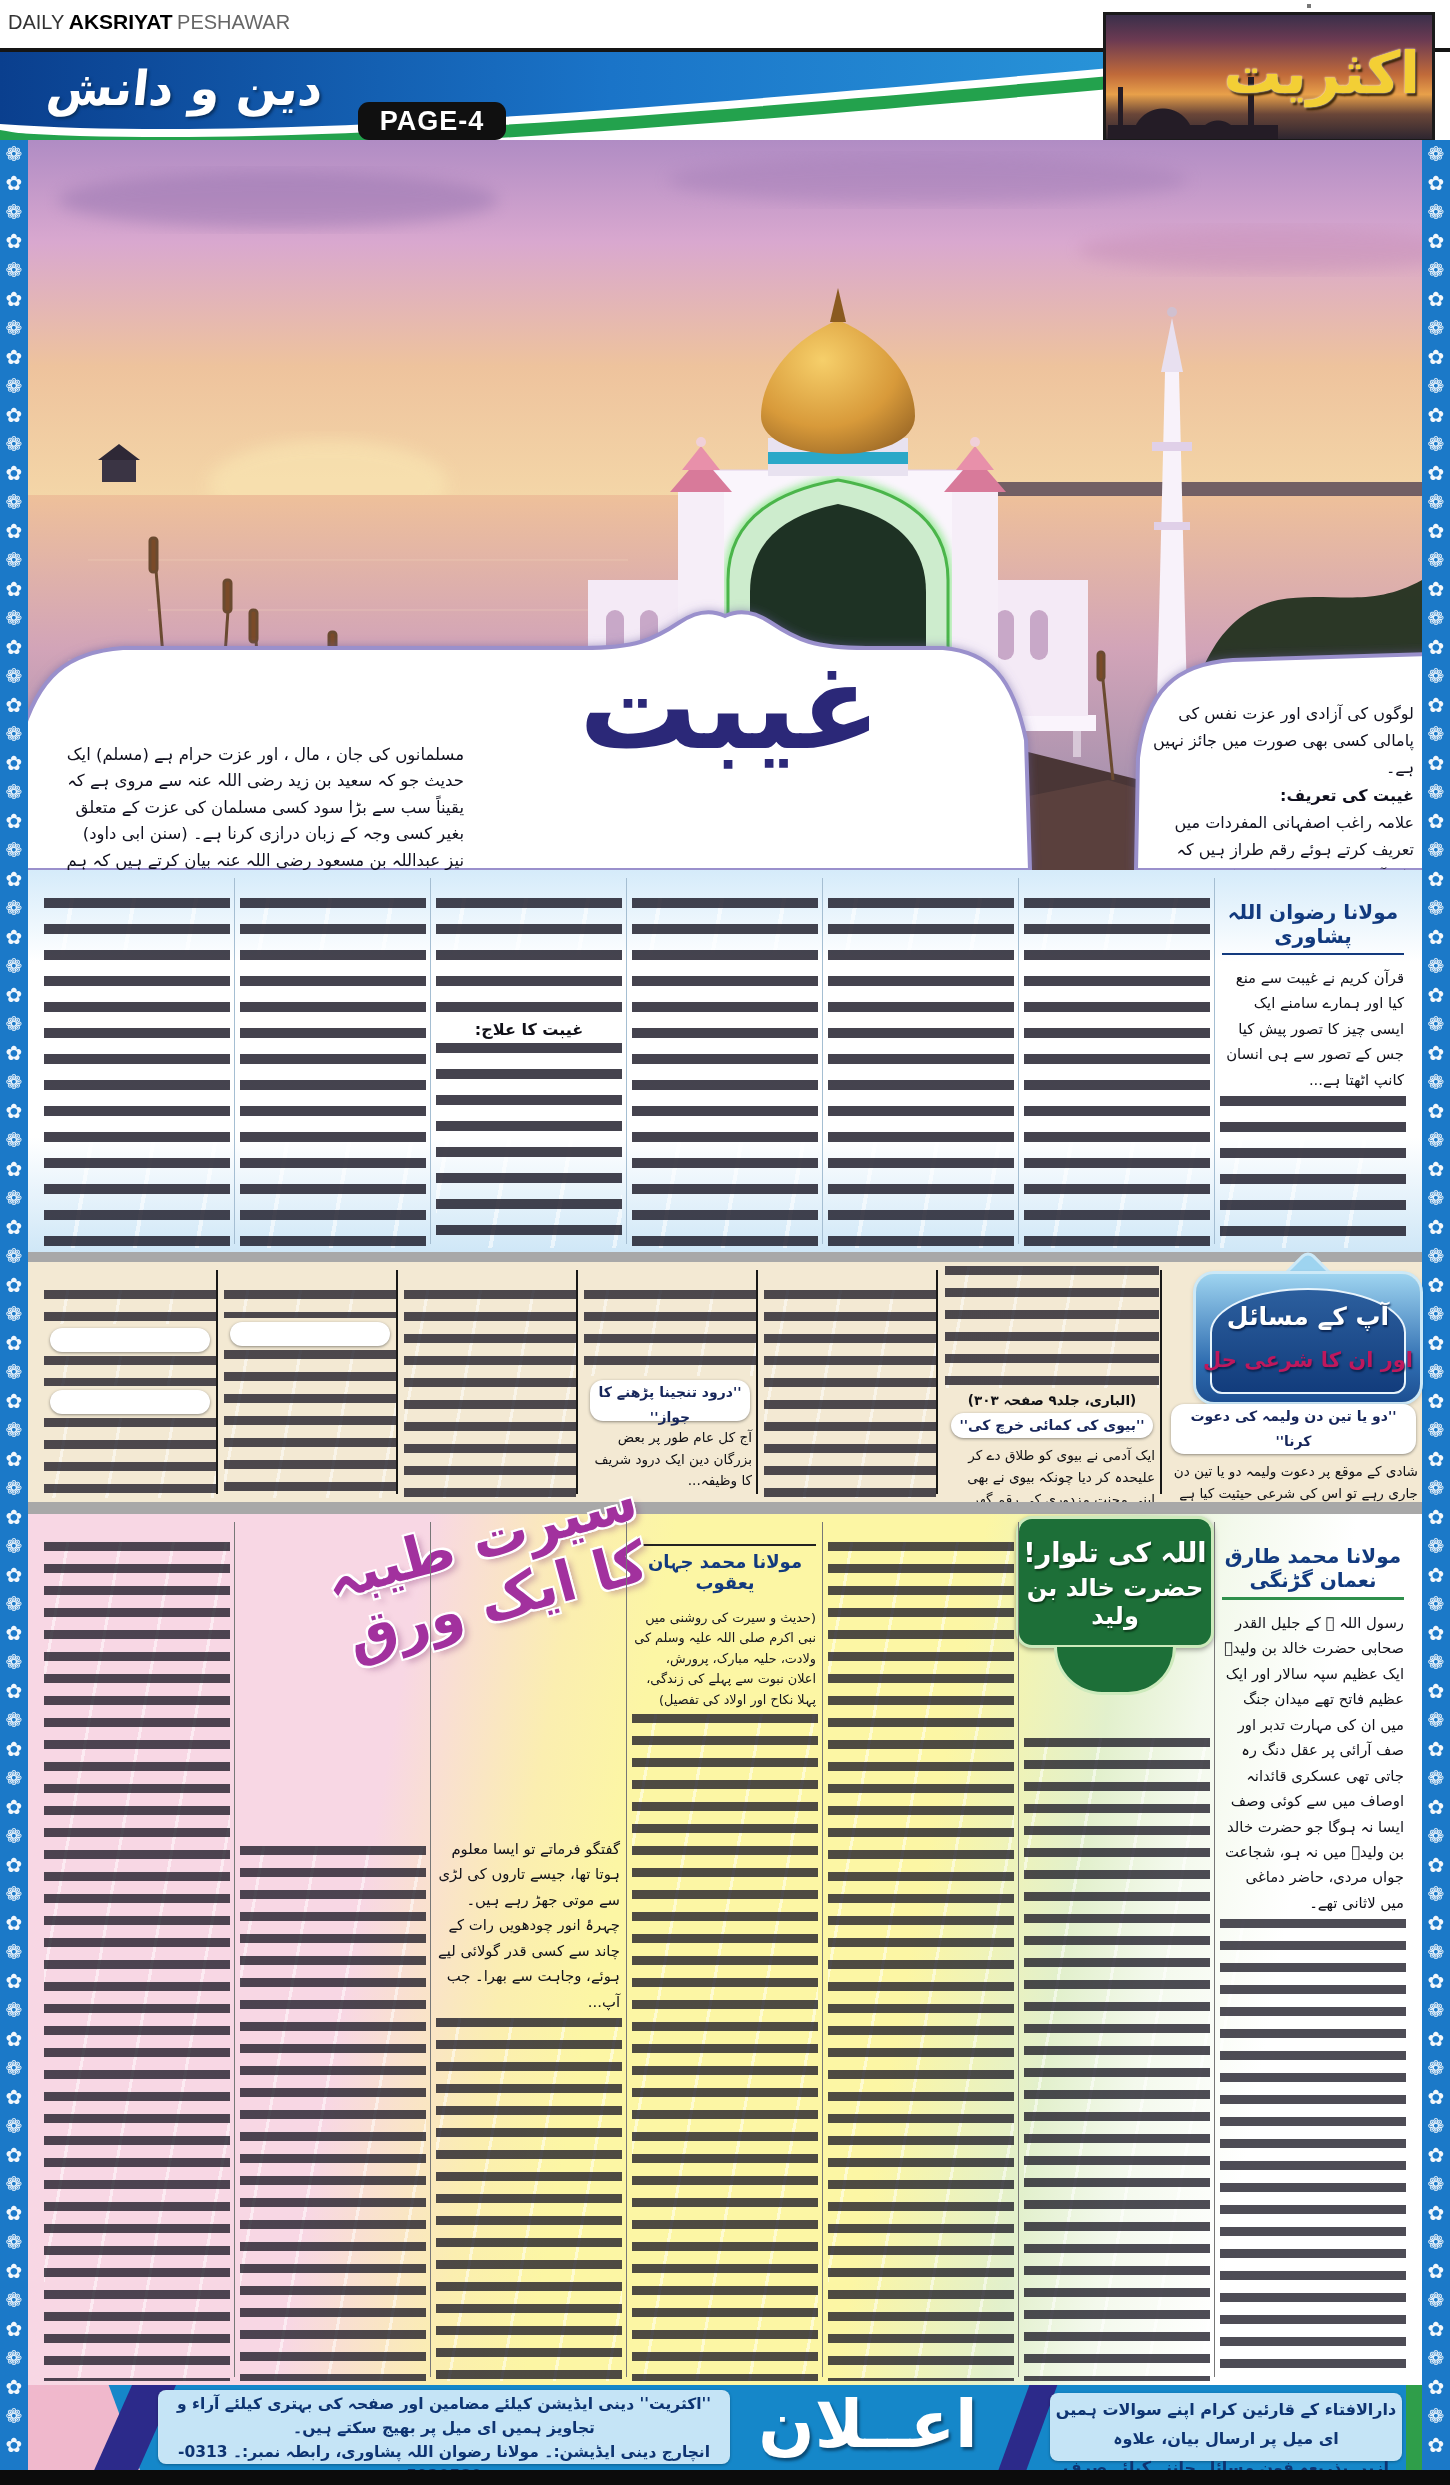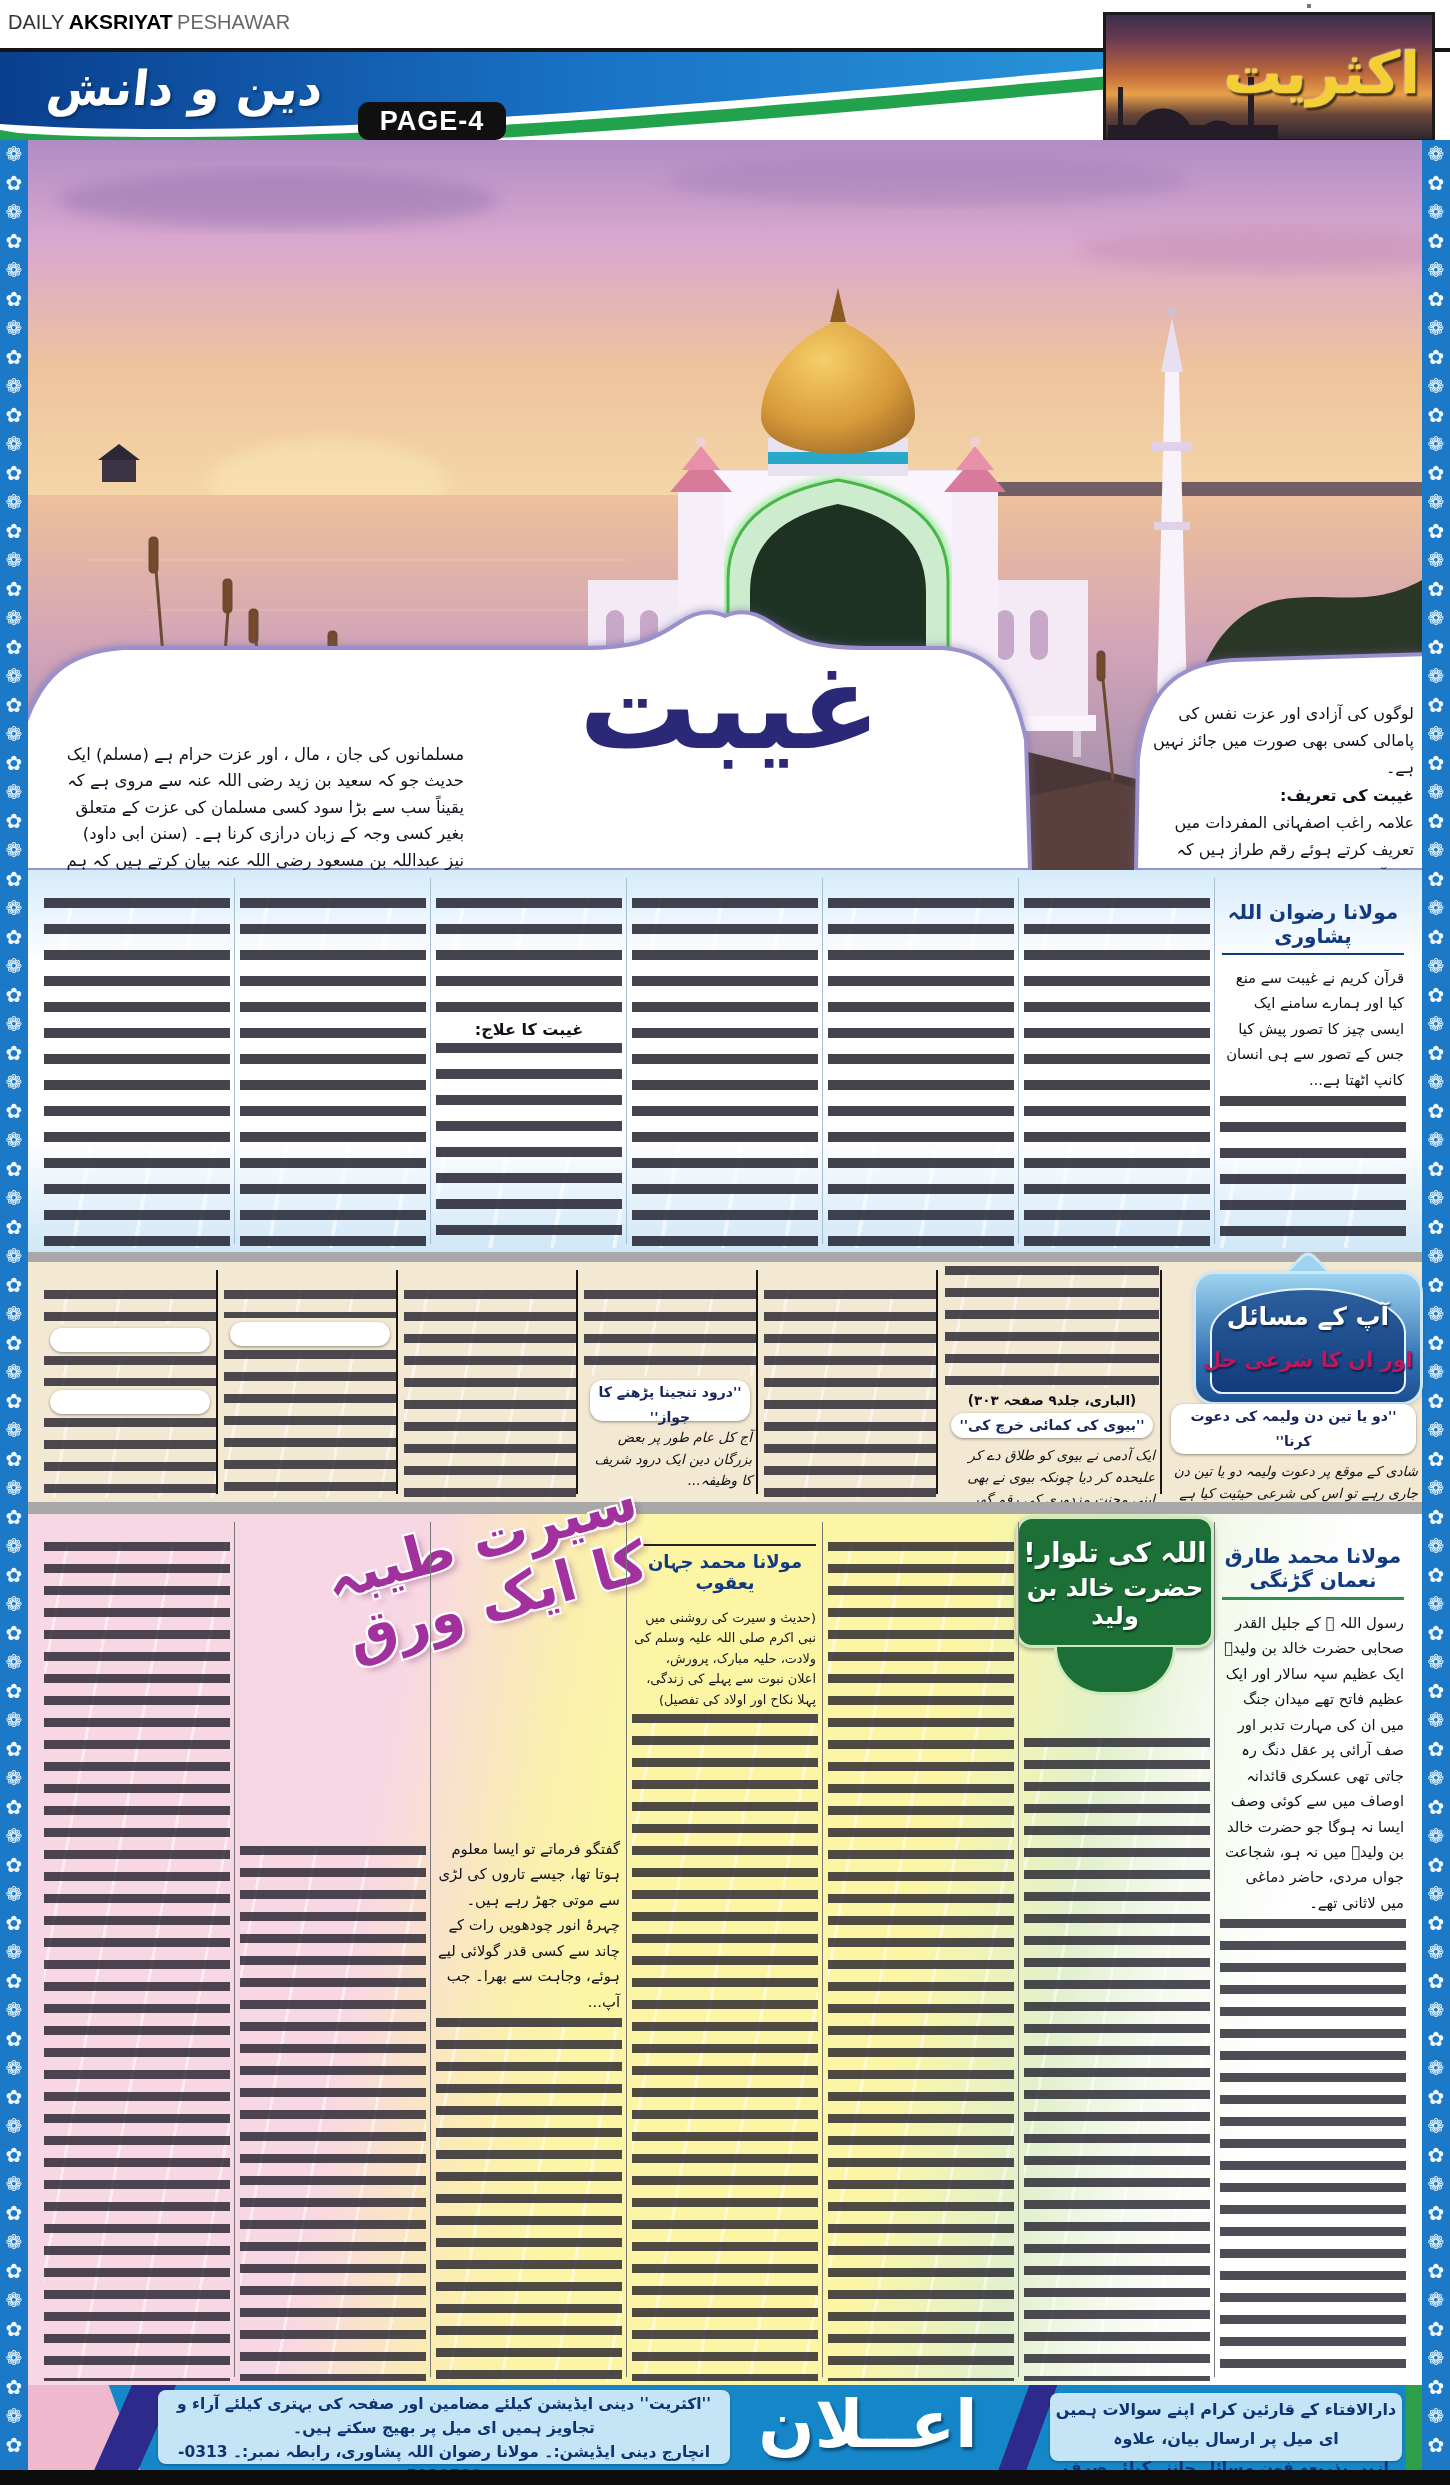--- a/index.html
+++ b/index.html
@@ -71,21 +71,21 @@
   .byline{font-size:20px;font-weight:bold;color:#123a7e;text-align:center;direction:rtl;
     border-bottom:2px solid #123a7e;padding-bottom:5px;margin:2px 2px 6px;}
   .byline-green{border-bottom:3px solid #2f8f4c;}
   .byline-over{border-bottom:none;border-top:2px solid #222;padding-top:5px;font-size:18px;}
   .excerpt{font-size:14.8px;line-height:1.72;direction:rtl;text-align:right;color:#101018;padding:0 2px;}
   .subhead{font-size:16px;font-weight:bold;text-align:center;direction:rtl;color:#101018;}
   .subtitle{font-size:12.8px;line-height:1.6;direction:rtl;text-align:right;color:#14141c;padding:0 2px;}
   
   .pill{background:#fff;border-radius:13px;min-height:24px;box-shadow:0 1px 3px rgba(40,40,40,.5);
     font-size:14px;font-weight:bold;color:#17265a;text-align:center;line-height:25px;margin:0 6px;direction:rtl;}
-  .qtext{font-size:13.6px;line-height:1.6;direction:rtl;text-align:right;color:#101014;padding:2px 4px;font-style:italic;}
+  .qtext{font-size:13.6px;line-height:1.6;direction:rtl;text-align:right;color:#101014;padding:2px 4px;}
   .refline{font-size:13.5px;font-weight:bold;text-align:center;direction:rtl;color:#101014;}
   .qa-block{position:absolute;display:flex;flex-direction:column;gap:5px;}
   .qa-dome{position:absolute;left:1168px;top:0;width:224px;height:140px;}
   .qa-dome .tip{position:absolute;left:50%;top:-2px;width:34px;height:34px;transform:translateX(-50%) rotate(45deg);
     background:#9ed4f0;border-radius:6px;box-shadow:0 0 0 3px #cde9f7;}
   .qa-dome .outer{position:absolute;left:0;right:0;top:12px;bottom:0;border-radius:18px;
     background:linear-gradient(180deg,#9ed4f0,#2e6cb0 70%,#1d4f92);
     box-shadow:0 0 0 3px #cde9f7,0 2px 6px rgba(0,0,0,.4);}
   .qa-dome .inner{position:absolute;left:14px;right:14px;top:26px;bottom:8px;
     background:linear-gradient(180deg,#2c5f9e,#123c7c);border:2px solid #e8f4fc;

